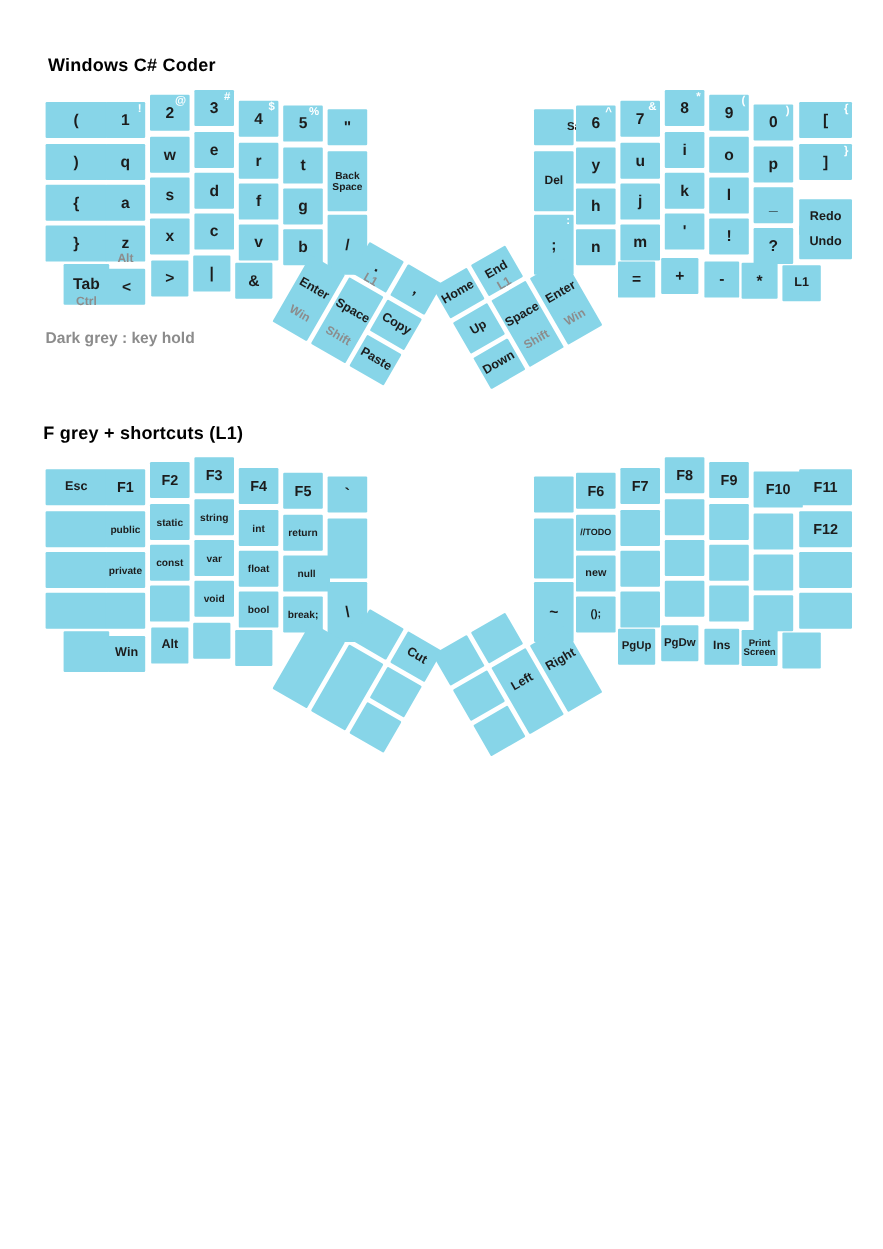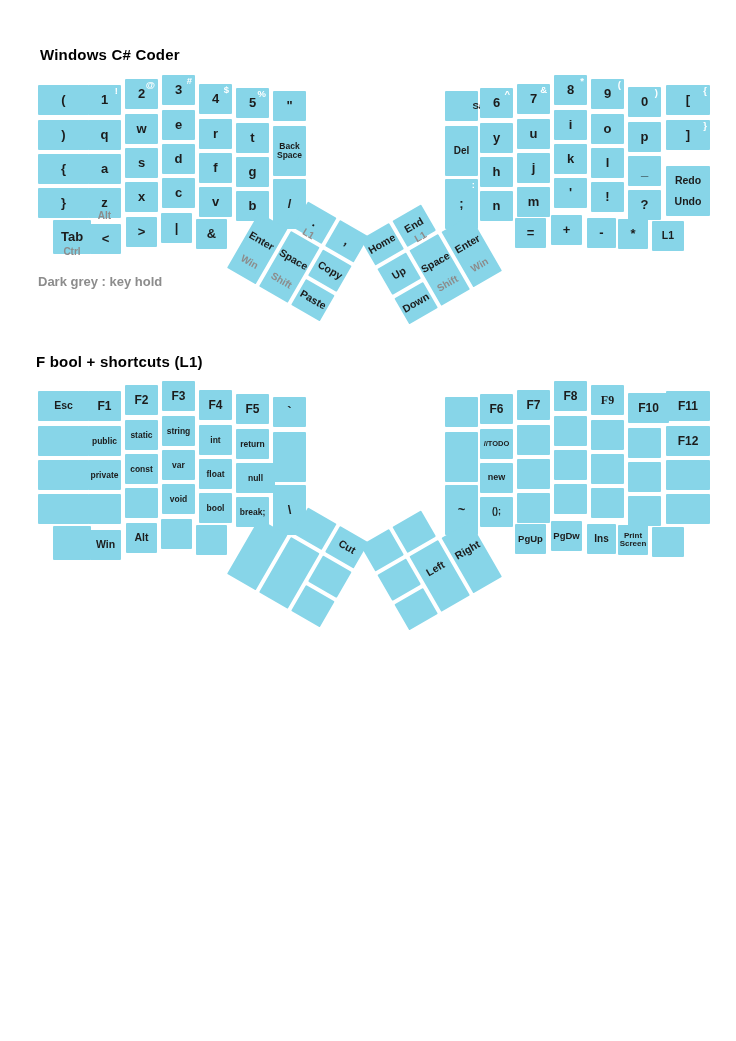--- a/index.html
+++ b/index.html
@@ -16,21 +16,21 @@
   .key.tall .khold{bottom:11px;}
   .cluster{position:absolute;width:107px;height:98px;}
   .cluster .key.tall .klabel{margin-bottom:16px;}
 </style>
 </head>
 <body>
 
 <div id="board">
   <div class="title" style="left:40px;top:46px">Windows C# Coder</div>
   <div class="note" style="left:38px;top:274px">Dark grey : key hold</div>
-  <div class="title" style="left:36px;top:353px">F bool + shortcuts (L1)</div>
+  <div class="title" style="left:36px;top:353px">F grey + shortcuts (L1)</div>
 <div class="key" style="left: 38px; top: 85px; width: 51px; height: 30px;">
       <span class="klabel" style="font-size: 13px;">(</span>
     </div>
     <div class="key" style="left: 88px; top: 85px; width: 33px; height: 30px;">
       <span class="klabel" style="font-size: 13px;">1</span>
       <span class="kbadge">!</span>
     </div>
     <div class="key" style="left: 125px; top: 79px; width: 33px; height: 30px;">
       <span class="klabel" style="font-size: 13px;">2</span>
       <span class="kbadge">@</span>
@@ -360,21 +360,21 @@
     <div class="key" style="left: 480px; top: 394px; width: 33px; height: 30px;">
       <span class="klabel" style="font-size: 12px;">F6</span>
     </div>
     <div class="key" style="left: 517px; top: 390px; width: 33px; height: 30px;">
       <span class="klabel" style="font-size: 12px;">F7</span>
     </div>
     <div class="key" style="left: 554px; top: 381px; width: 33px; height: 30px;">
       <span class="klabel" style="font-size: 12px;">F8</span>
     </div>
     <div class="key" style="left: 591px; top: 385px; width: 33px; height: 30px;">
-      <span class="klabel" style="font-size: 12px; font-family: Liberation Serif, serif;">F9</span>
+      <span class="klabel" style="font-size: 12px;">F9</span>
     </div>
     <div class="key" style="left: 628px; top: 393px; width: 41px; height: 30px;">
       <span class="klabel" style="font-size: 12px;">F10</span>
     </div>
     <div class="key" style="left: 666px; top: 391px; width: 44px; height: 30px;">
       <span class="klabel" style="font-size: 12px;">F11</span>
     </div>
     <div class="key tall" style="left: 445px; top: 432px; width: 33px; height: 50px;"></div>
     <div class="key" style="left: 480px; top: 429px; width: 33px; height: 30px;">
       <span class="klabel" style="font-size: 7.5px;">//TODO</span>

